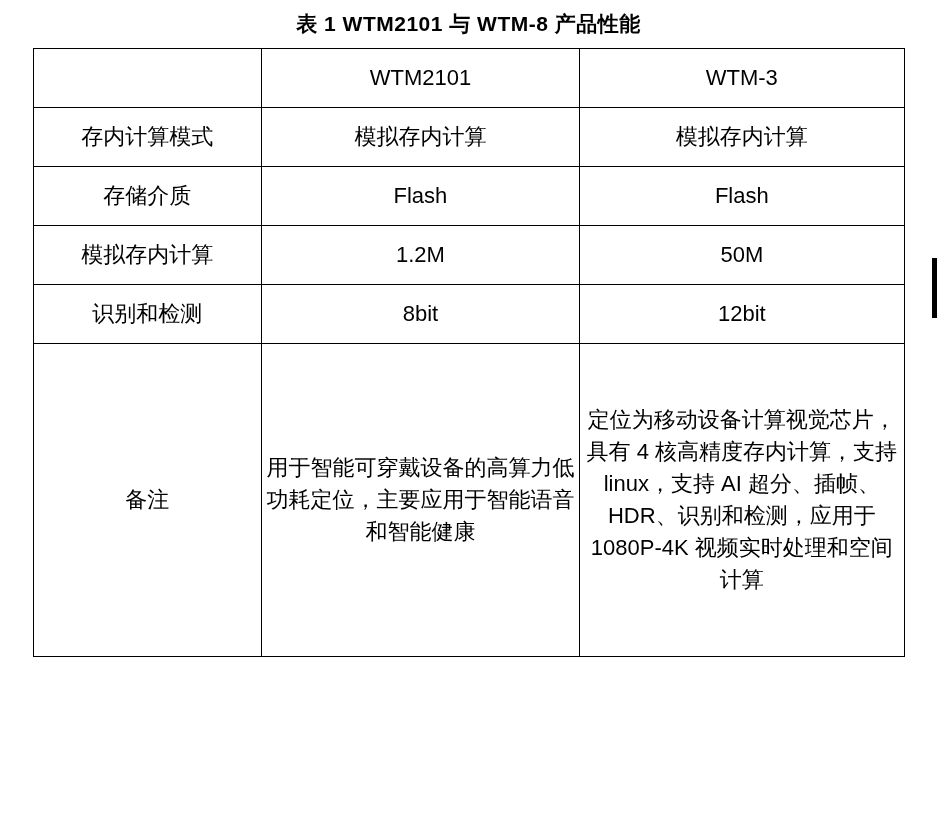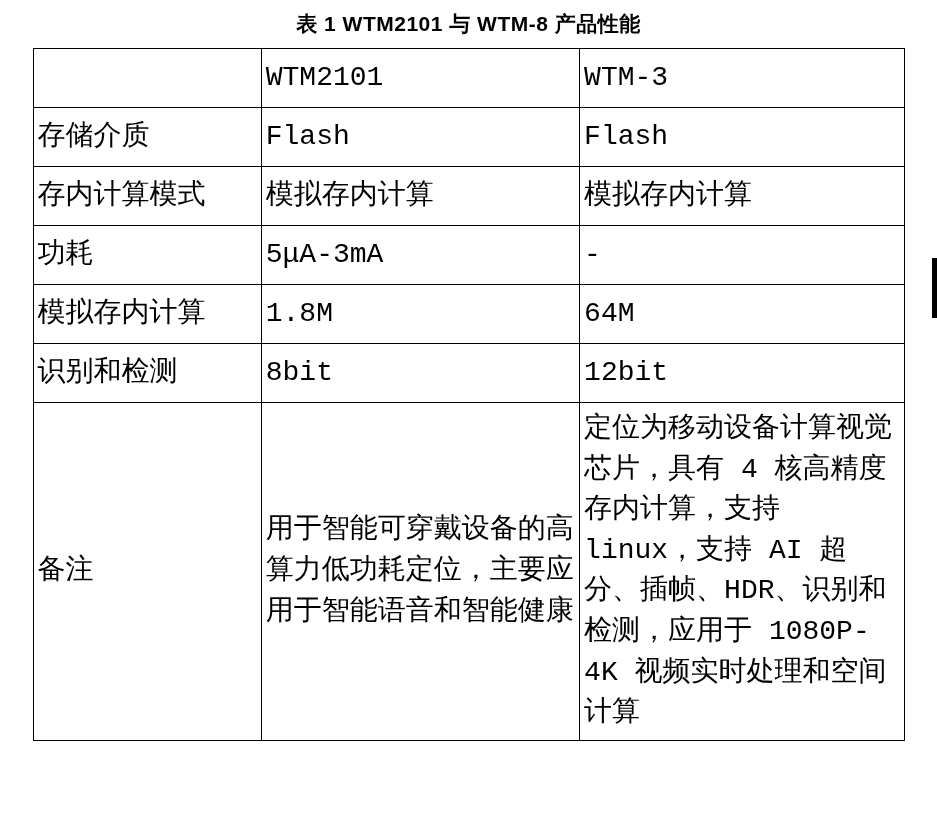--- a/index.html
+++ b/index.html
@@ -32,24 +32,24 @@
   }
   table.perf {
     border-collapse: collapse;
     margin: 0 auto;
     width: 872px;
     table-layout: fixed;
     border: 1px solid #000;
   }
   table.perf td {
     border: 1px solid #000;
-    text-align: left;
+    text-align: center;
     vertical-align: middle;
-    font-size: 28px;
-    font-family: Liberation Mono, monospace;
+    font-size: 22px;
+    font-family: Liberation Sans, sans-serif;
     padding: 6px 4px;
     line-height: 1.45;
   }
   .col-label { width: 228px; }
   .col-a { width: 318px; }
   .col-b { width: 324px; }
 
   tr.head td { height: 46px; }
   tr.row td { height: 46px; }
   tr.note td { height: 300px; }
@@ -91,44 +91,39 @@
       <col class="col-b">
     </colgroup>
     <tbody>
       <tr class="head">
         <td></td>
         <td>WTM2101</td>
         <td>WTM-3</td>
       </tr>
 
       <tr class="row">
+        <td class="zh">存内计算模式</td>
+        <td class="zh">模拟存内计算</td>
+        <td class="zh">模拟存内计算</td>
+      </tr>
+
+      <tr class="row">
         <td class="zh">存储介质</td>
         <td>Flash</td>
         <td>Flash</td>
       </tr>
 
-      <tr class="row">
-        <td class="zh">存内计算模式</td>
-        <td class="zh">模拟存内计算</td>
-        <td class="zh">模拟存内计算</td>
-      </tr>
 
 
 
 
       <tr class="row">
-        <td class="zh">功耗</td>
-        <td>5μA-3mA</td>
-        <td>-</td>
-      </tr>
-
-      <tr class="row">
         <td class="zh">模拟存内计算</td>
-        <td>1.8M</td>
-        <td>64M</td>
+        <td>1.2M</td>
+        <td>50M</td>
       </tr>
 
       <tr class="row">
         <td class="zh">识别和检测</td>
         <td>8bit</td>
         <td>12bit</td>
       </tr>
 
       <tr class="note">
         <td class="zh">备注</td>

